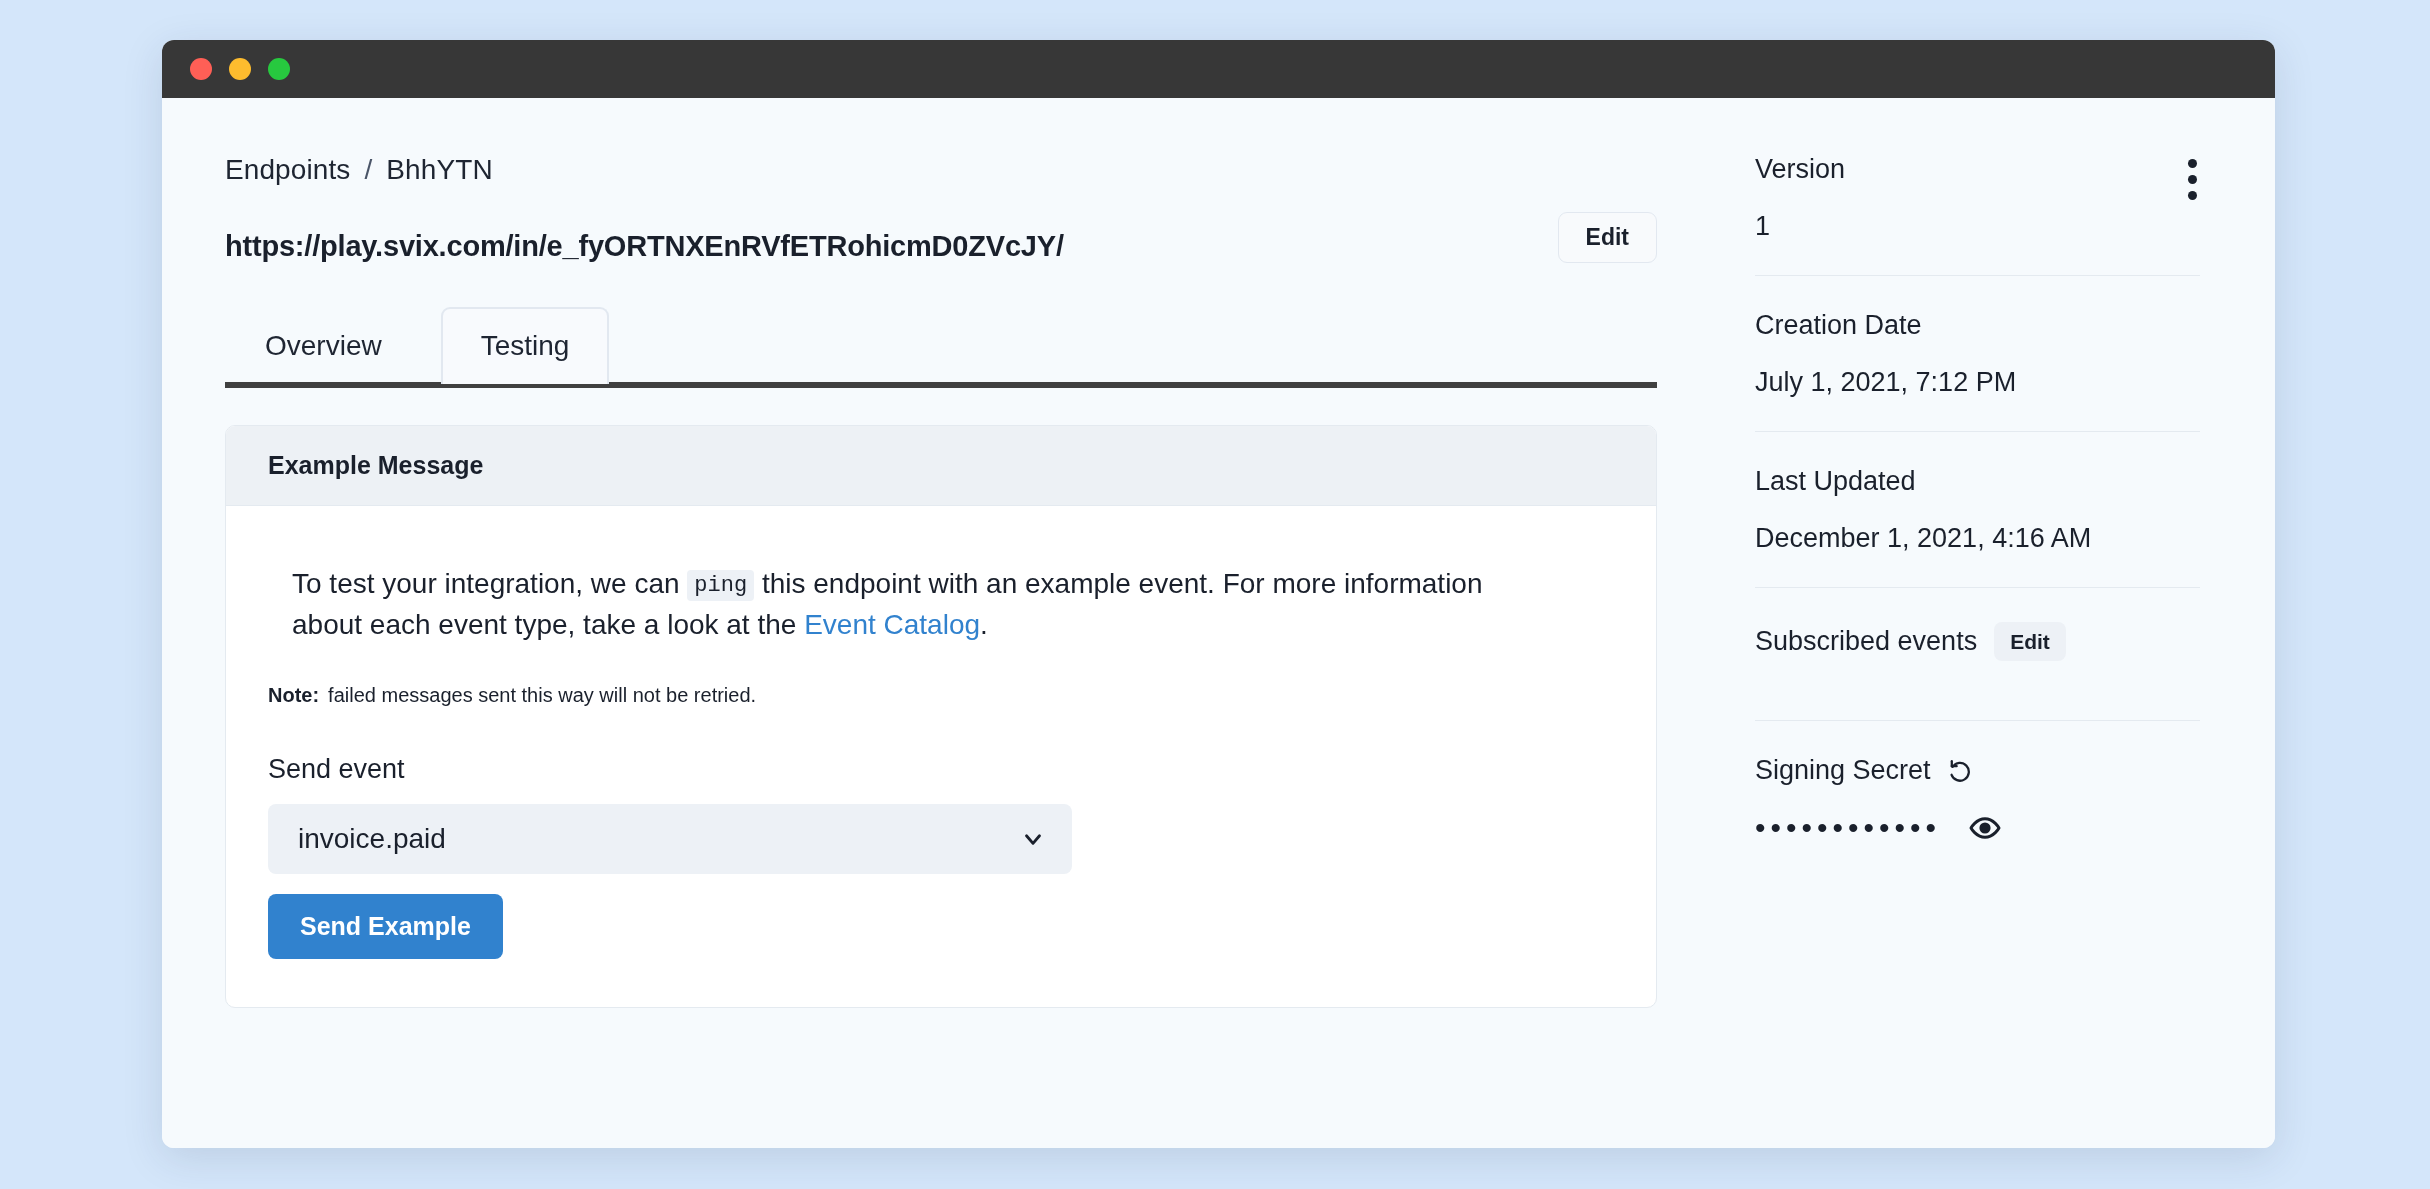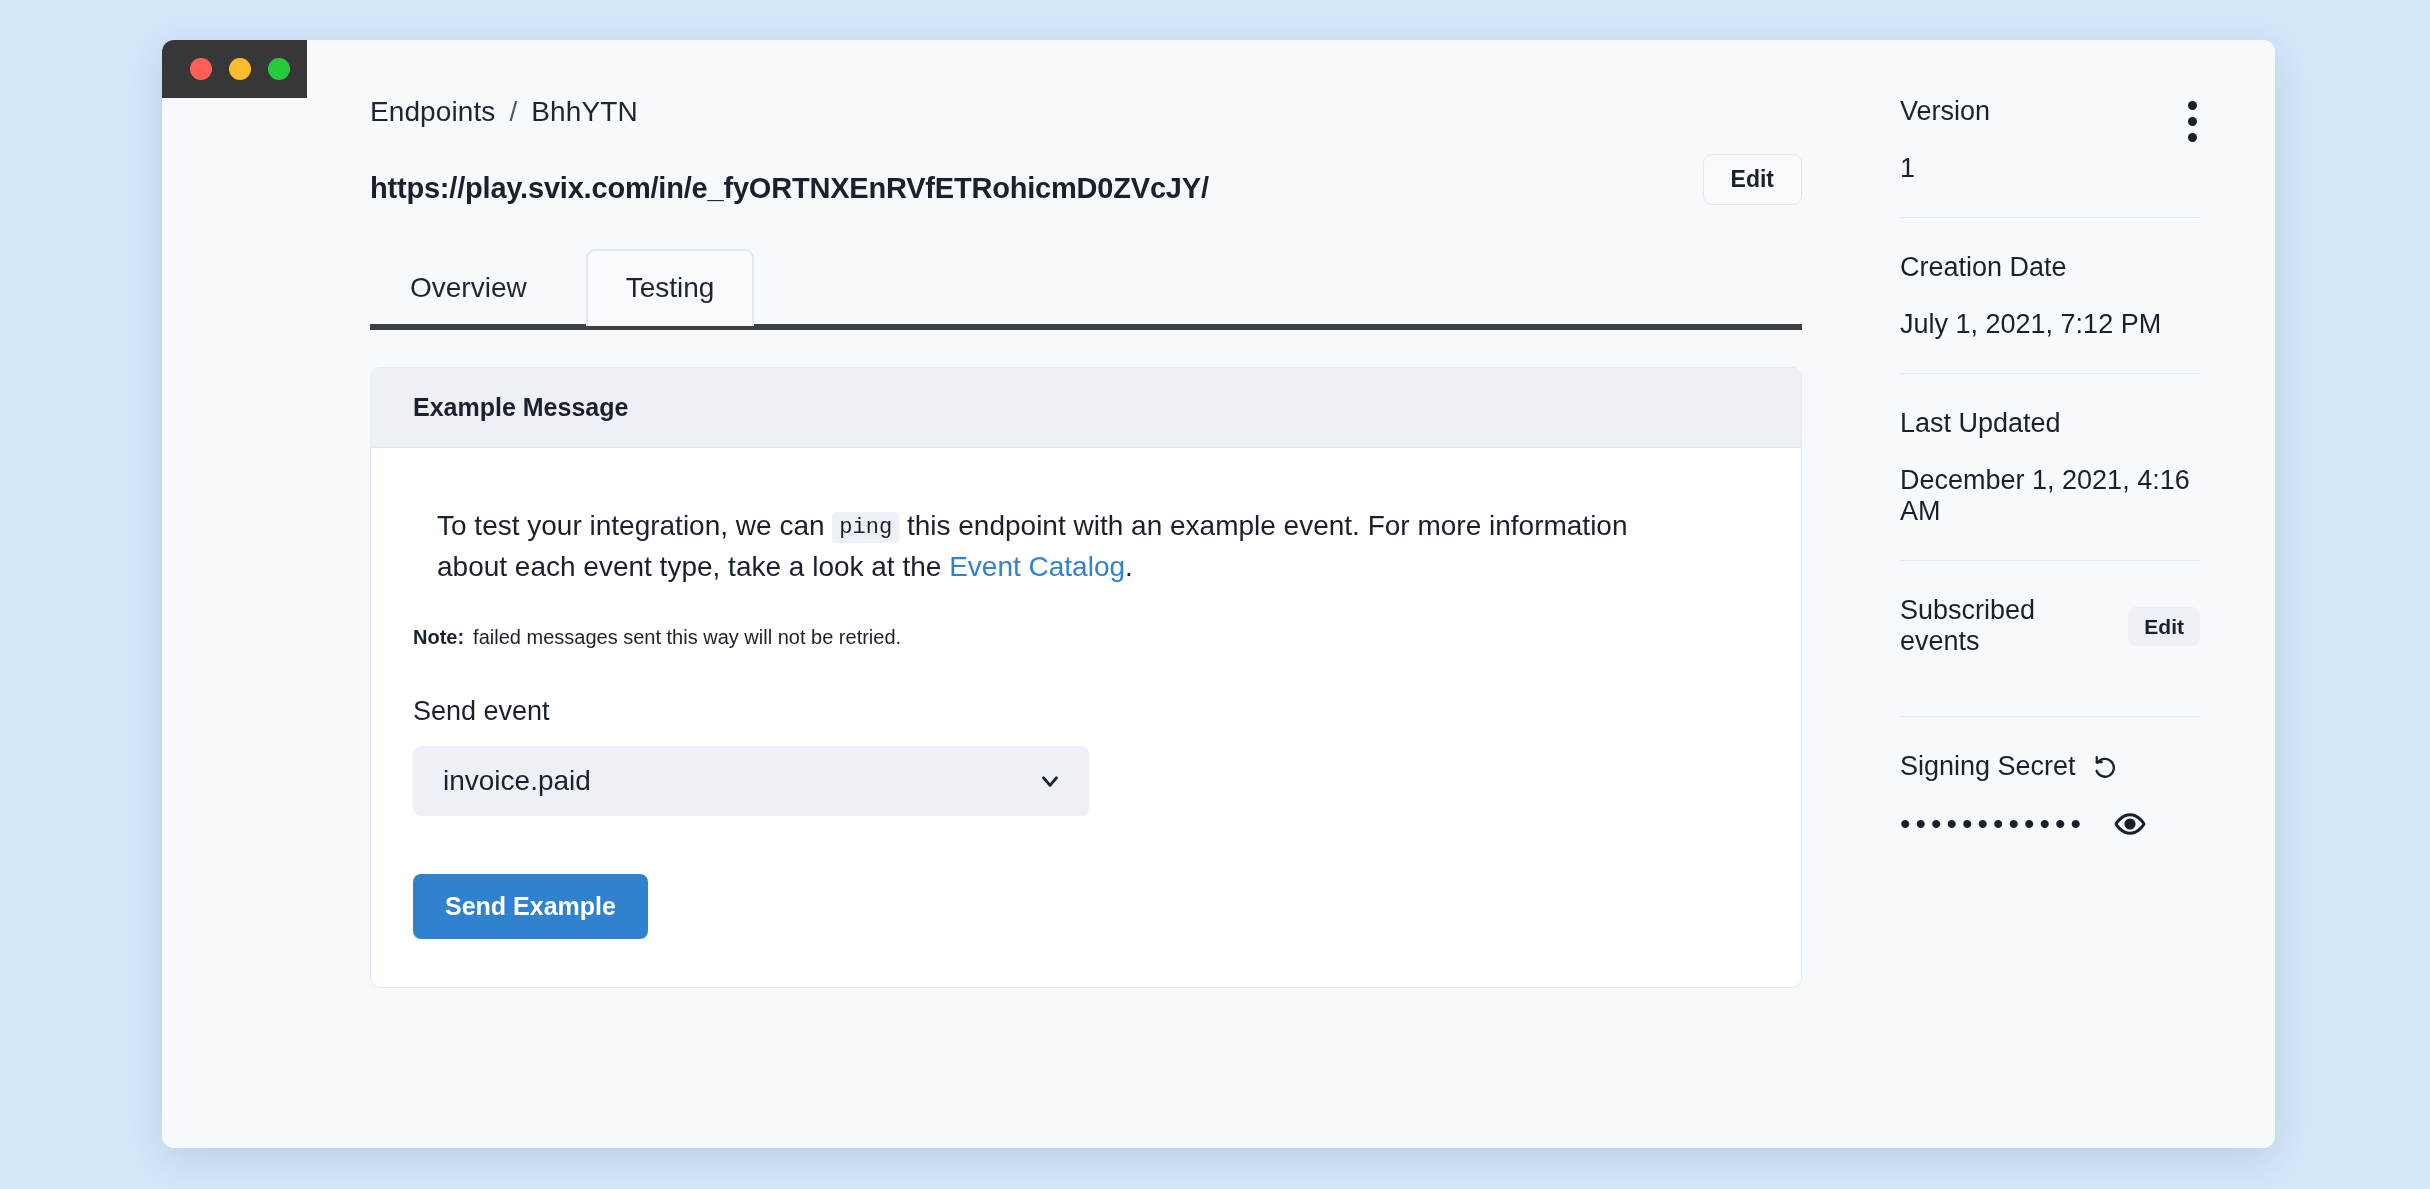--- a/index.html
+++ b/index.html
@@ -20,21 +20,21 @@
   .window {
     position: absolute;
     left: 162px;
     top: 40px;
     width: 2113px;
     height: 1108px;
     border-radius: 12px;
     overflow: hidden;
     box-shadow: 0 10px 40px rgba(30,50,80,.13);
     display: flex;
-    flex-direction: row;
+    flex-direction: column;
     background: #f6fafd;
   }
 
   
   .titlebar {
     height: 58px;
     background: #373737;
     flex: 0 0 58px;
     display: flex;
     align-items: center;
@@ -184,22 +184,22 @@
   .note b { font-weight: bold; margin-right: 9px; }
 
   .field-label {
     font-size: 27px;
     color: #1a202c;
     margin-bottom: 19px;
   }
 
   .select-wrap {
     position: relative;
-    width: 676px;
-    margin-bottom: 58px;
+    width: 804px;
+    margin-bottom: 20px;
   }
   .select-box {
     width: 100%;
     height: 70px;
     background: #edf1f6;
     border: none;
     border-radius: 8px;
     font-size: 28px;
     color: #1a202c;
     padding: 0 60px 0 30px;

